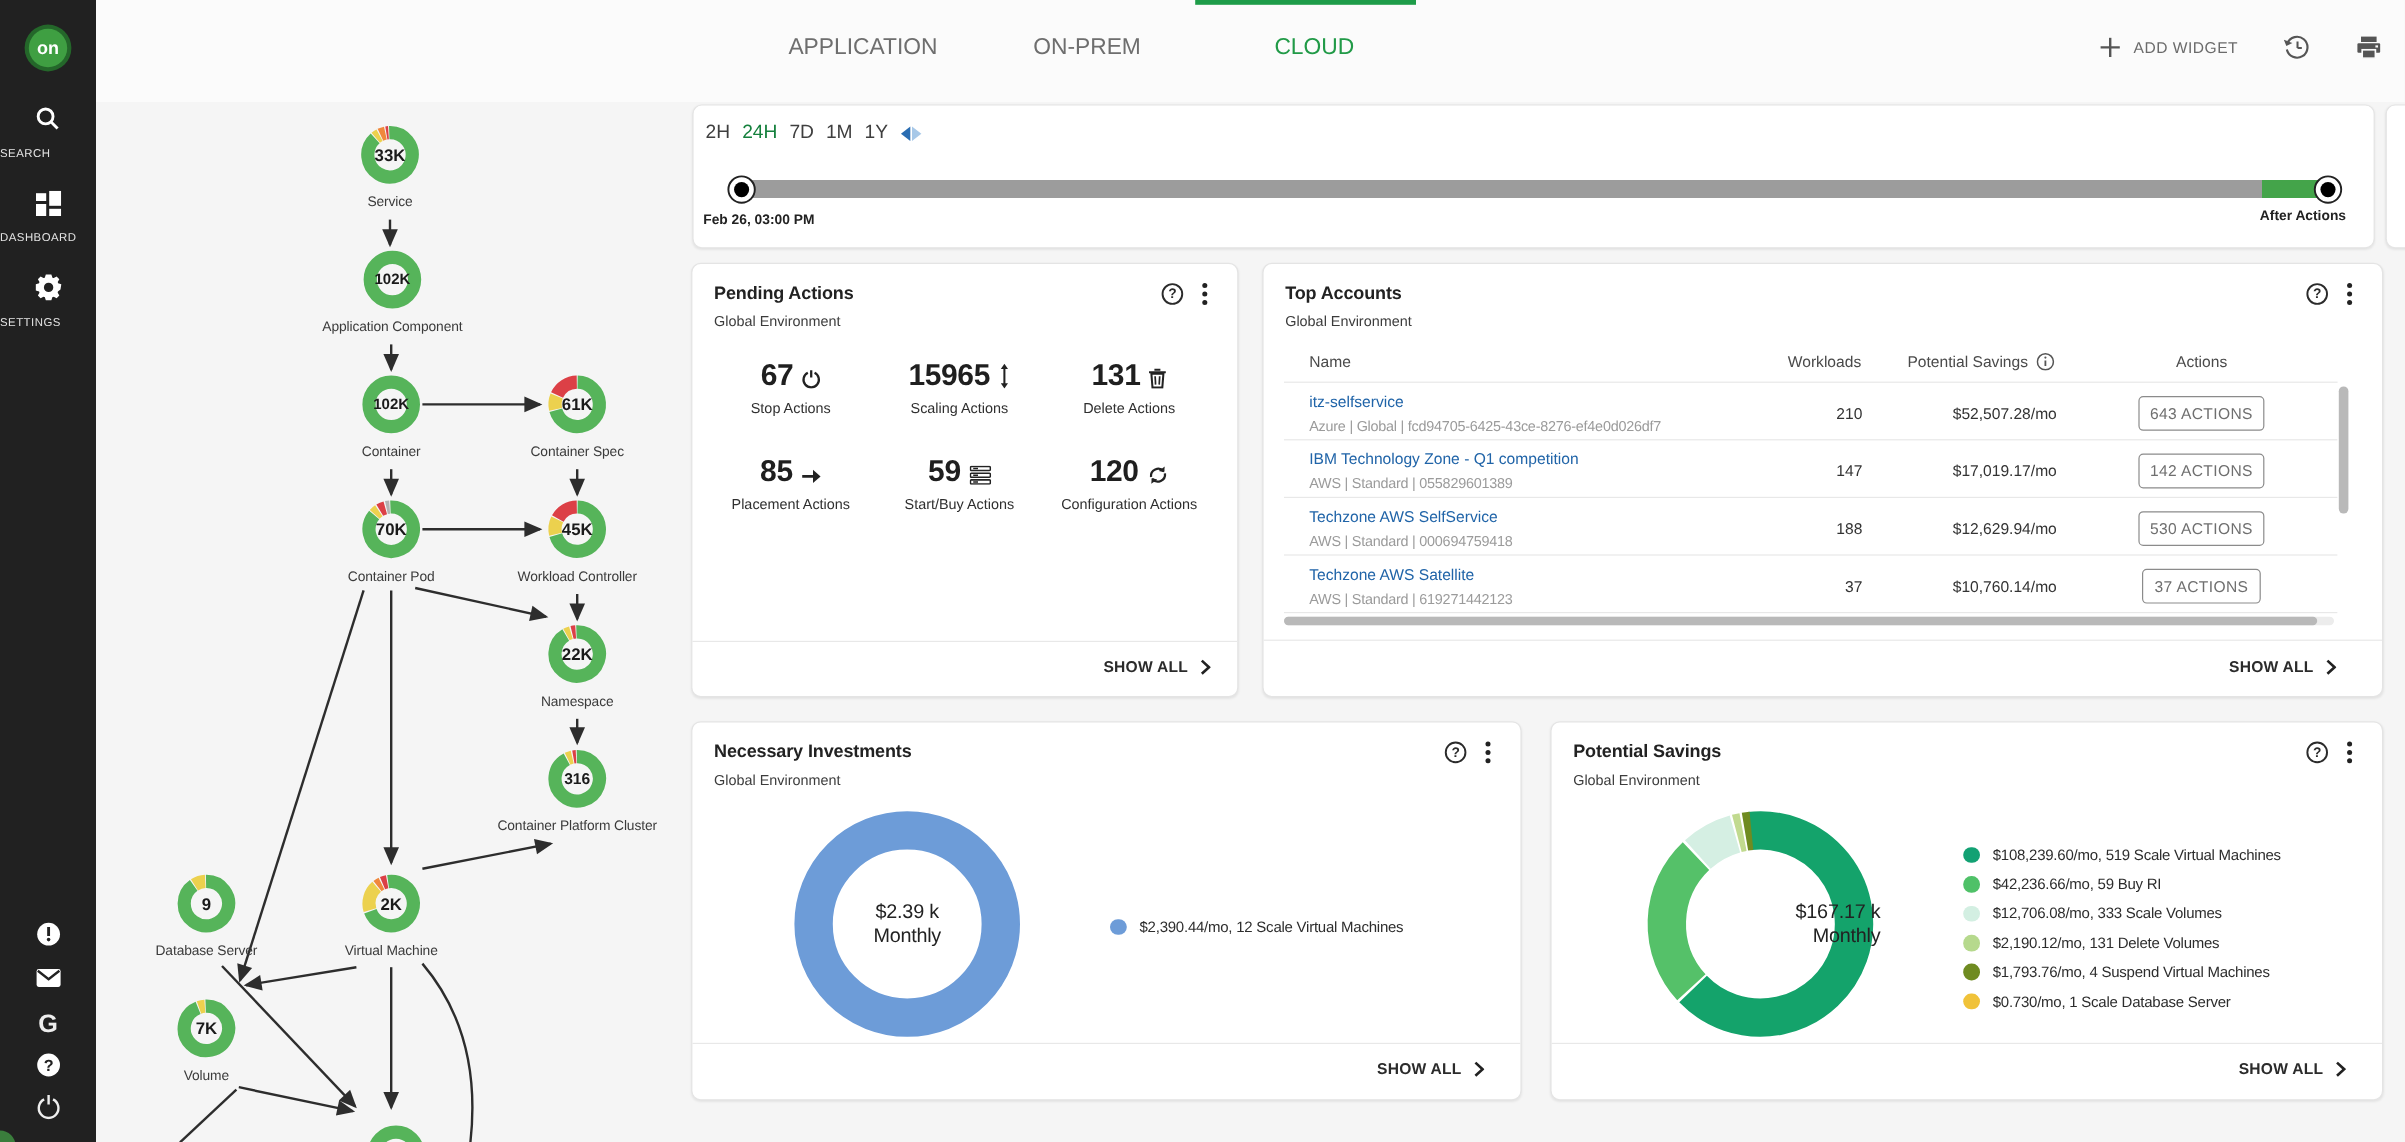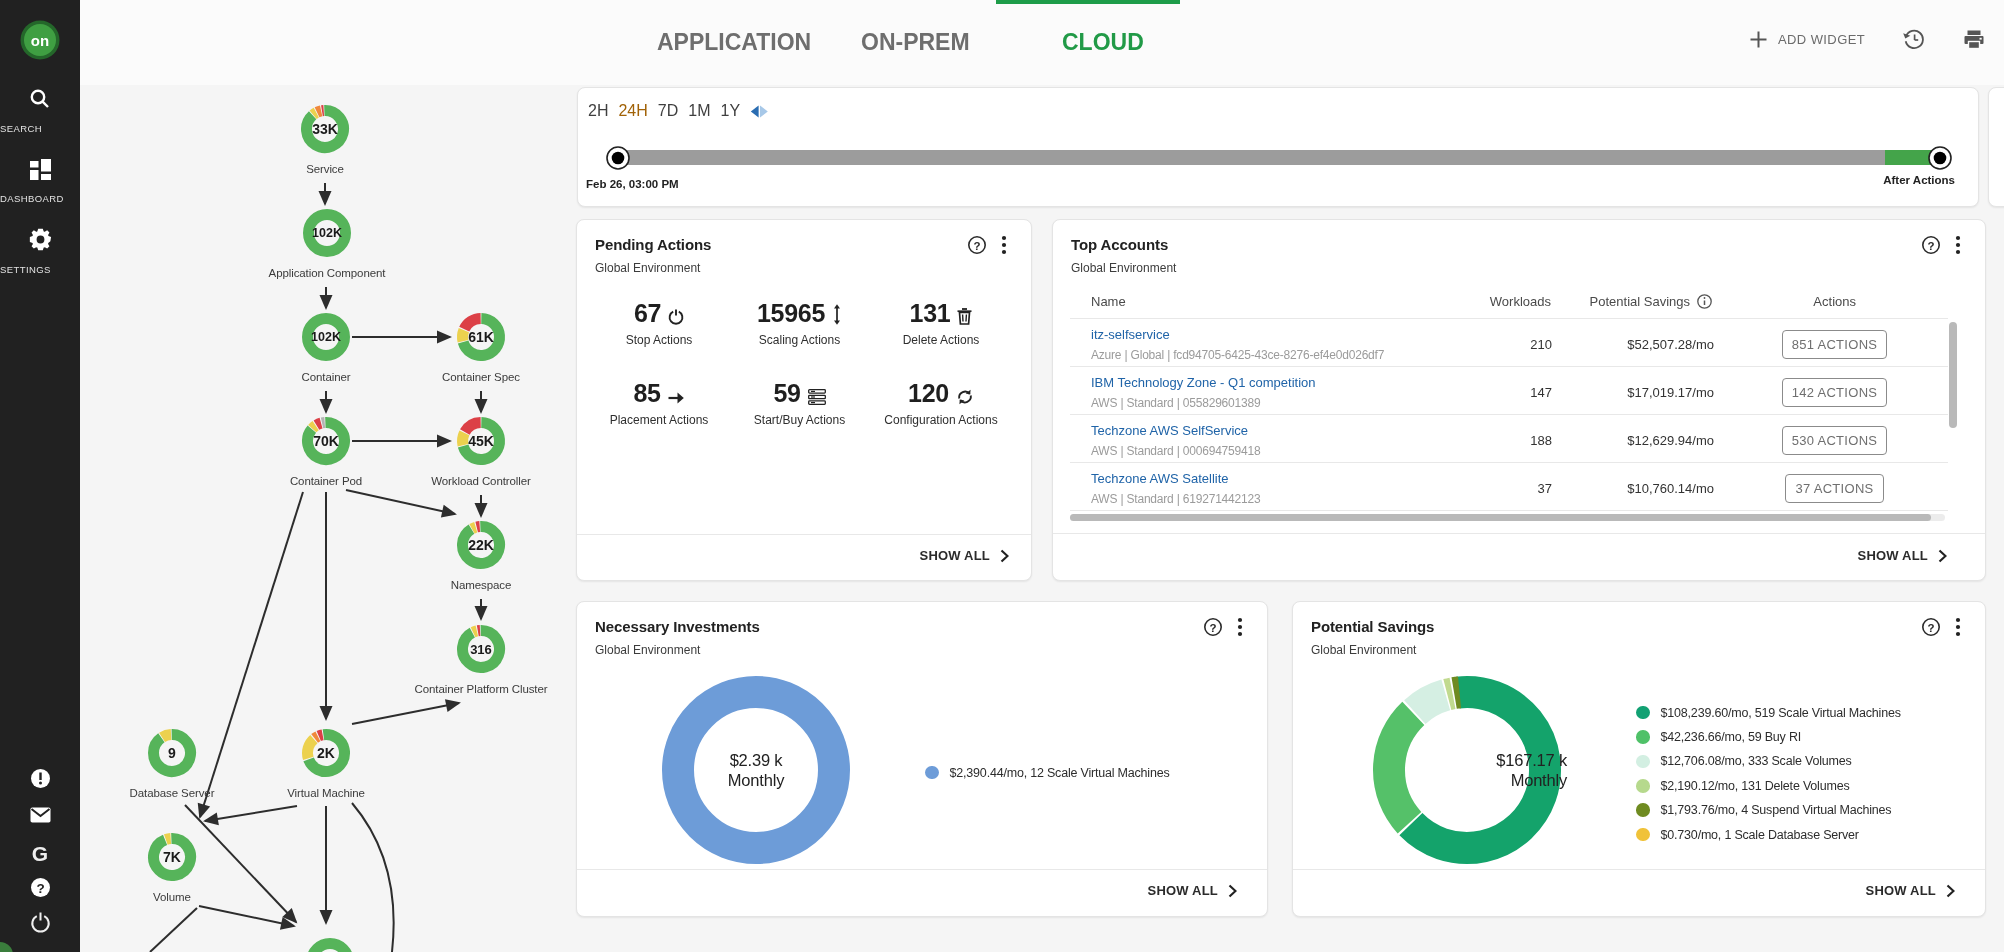--- a/index.html
+++ b/index.html
@@ -1,18 +1,18 @@
 <!DOCTYPE html>
 <html><head><meta charset="utf-8"><style>
 *{margin:0;padding:0;box-sizing:border-box}
 html,body{width:2004px;height:952px;overflow:hidden;font-family:"Liberation Sans",sans-serif;background:#f5f5f5}
 .sidebar{position:absolute;left:0;top:0;width:80px;height:952px;background:#212121;z-index:30}
 .navbar{position:absolute;left:80px;top:0;width:1924px;height:85px;background:#fbfbfb;z-index:5}
 .greenbar{position:absolute;left:996px;top:0;width:184px;height:4px;background:#1e9c49;z-index:6}
-.tab{position:absolute;top:29px;font-size:23px;font-weight:bold;letter-spacing:0px;color:#6e6e6e}
+.tab{position:absolute;top:29px;font-size:19px;font-weight:normal;letter-spacing:0px;color:#6e6e6e}
 .tab.active{color:#219a47}
 .sbitem{position:absolute;width:80px;color:#e3e3e3;font-size:9.5px;letter-spacing:0.4px}
 .card{position:absolute;background:#fff;border:1px solid #e4e4e4;border-radius:8px;box-shadow:0 1px 2px rgba(0,0,0,0.07)}
 .ctitle{position:absolute;left:18px;top:16px;font-size:15px;font-weight:bold;letter-spacing:-0.1px;color:#222}
 .csub{position:absolute;left:18px;top:41px;font-size:12px;color:#3c3c3c}
 .showall{position:absolute;display:flex;align-items:flex-end;gap:10px;font-size:13px;font-weight:bold;color:#2b2b2b;letter-spacing:0.2px}
 .nlabel{position:absolute;width:230px;text-align:center;font-size:11.5px;letter-spacing:-0.1px;color:#3b3b3b}
 .srow{position:absolute;left:0;width:100%}
 .scell{position:absolute;width:160px;text-align:center}
 .snum{display:flex;align-items:flex-start;justify-content:center;gap:7px;font-size:25px;letter-spacing:-0.3px;font-weight:bold;color:#1f1f1f}
@@ -202,21 +202,21 @@
     <text x="26" y="26" text-anchor="middle" dominant-baseline="central" font-family="Liberation Sans, sans-serif" font-weight="bold" font-size="14" fill="#1a1a1a">7K</text>
   </svg>
 <div class="nlabel" style="left:57px;top:891px">Volume</div>
 <svg style="position:absolute;left:304px;top:936px" width="52" height="52">
     <circle cx="26" cy="26" r="18.5" fill="none" stroke="#56b45a" stroke-width="11"></circle>
   </svg>
 
 <div class="card" style="left:577px;top:87px;width:1402px;height:120px">
  <div style="position:absolute;left:10px;top:14px;display:flex;align-items:center;gap:10px;font-size:16px;color:#3f3f3f">
   <span>2H</span>
-      <span style="color:#a16207">24H</span>
+      <span style="color:#15803d">24H</span>
       <span>7D</span>
       <span>1M</span>
       <span>1Y</span>
   <svg width="19" height="13" viewBox="0 0 19 13">
         <path d="M8.6 0.5L0.8 6.5L8.6 12.5z" fill="#2a6db2"></path>
         <path d="M10 0.5L17.8 6.5L10 12.5z" fill="#a7c8e8"></path>
       </svg>
  </div>
  <div style="position:absolute;left:37px;top:62px;width:1328px;height:15px;background:#9c9c9c"></div>
  <div style="position:absolute;left:1307px;top:62px;width:58px;height:15px;background:#44a44a"></div>
@@ -353,21 +353,21 @@
  </div>
  <div style="position:absolute;left:17px;top:98px;width:878px;border-top:1px solid #e8e8e8"></div>
  <div style="position:absolute;left:17px;top:98.5px;width:878px;height:193px;overflow:hidden">
       <div class="trow">
         <div class="tname">
           <div class="tlink">itz-selfservice</div>
           <div class="tsub">Azure | Global | fcd94705-6425-43ce-8276-ef4e0d026df7</div>
         </div>
         <div class="twl">210</div>
         <div class="tsv">$52,507.28/mo</div>
-        <div class="tbtncell"><span class="tbtn">851 ACTIONS</span></div>
+        <div class="tbtncell"><span class="tbtn">643 ACTIONS</span></div>
       </div>
       <div class="trow">
         <div class="tname">
           <div class="tlink">IBM Technology Zone - Q1 competition</div>
           <div class="tsub">AWS | Standard | 055829601389</div>
         </div>
         <div class="twl">147</div>
         <div class="tsv">$17,019.17/mo</div>
         <div class="tbtncell"><span class="tbtn">142 ACTIONS</span></div>
       </div>

